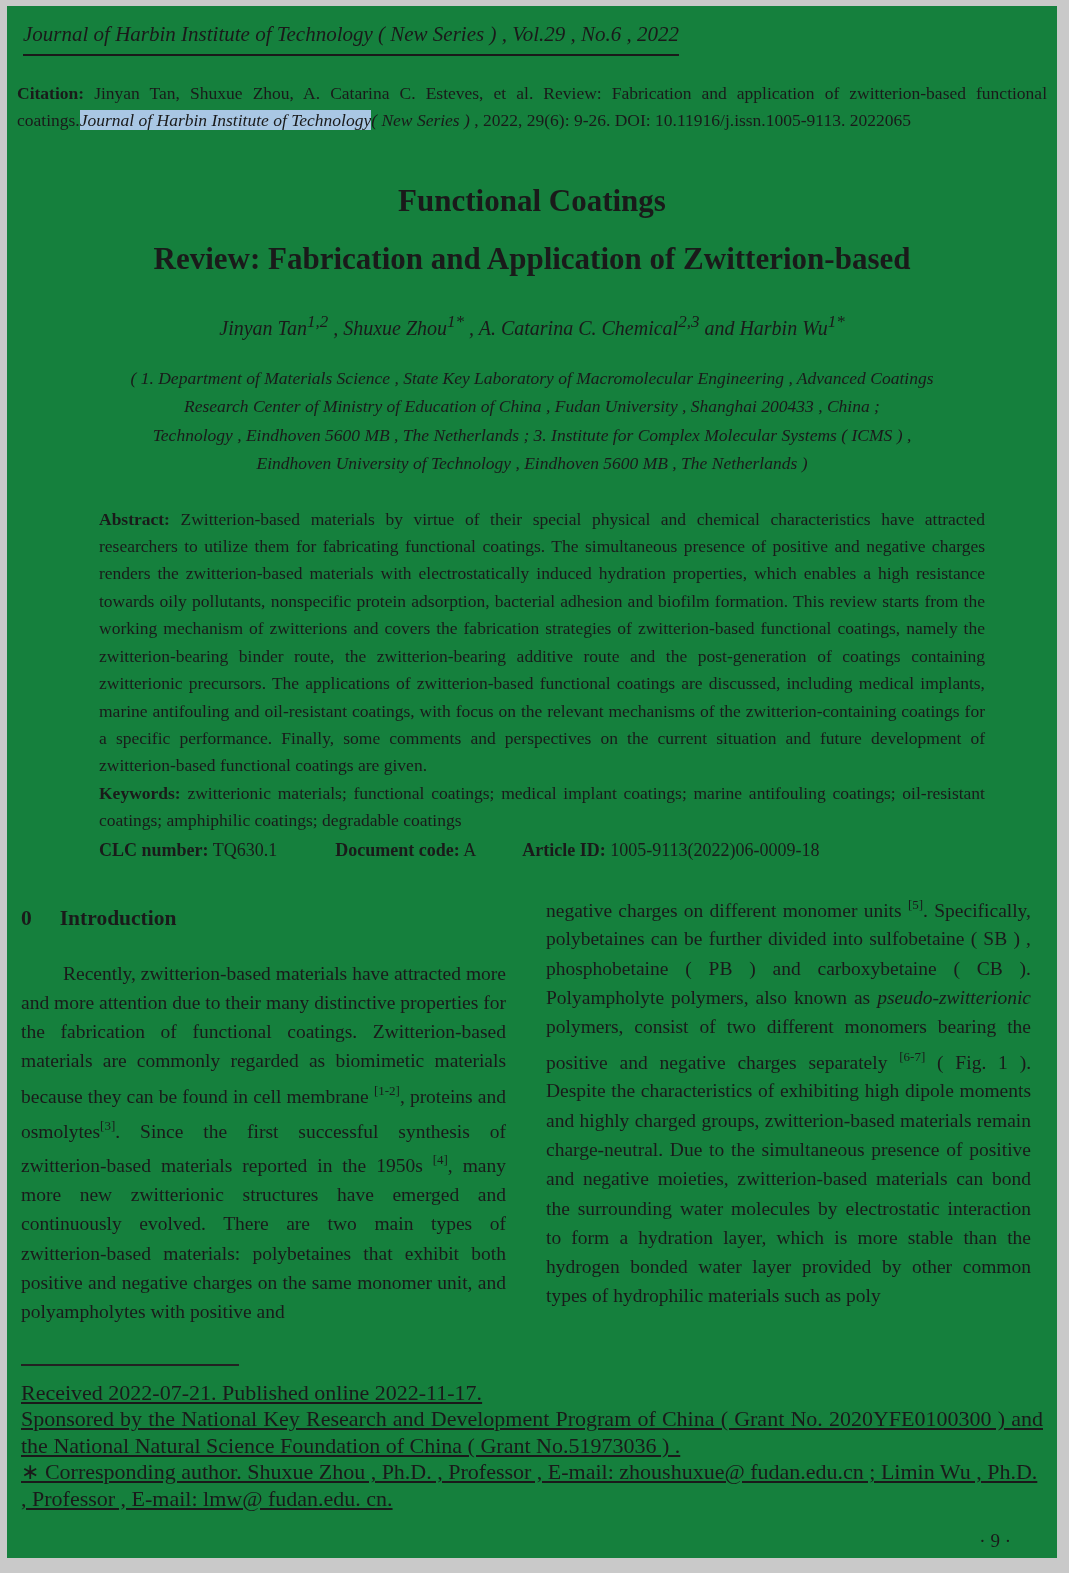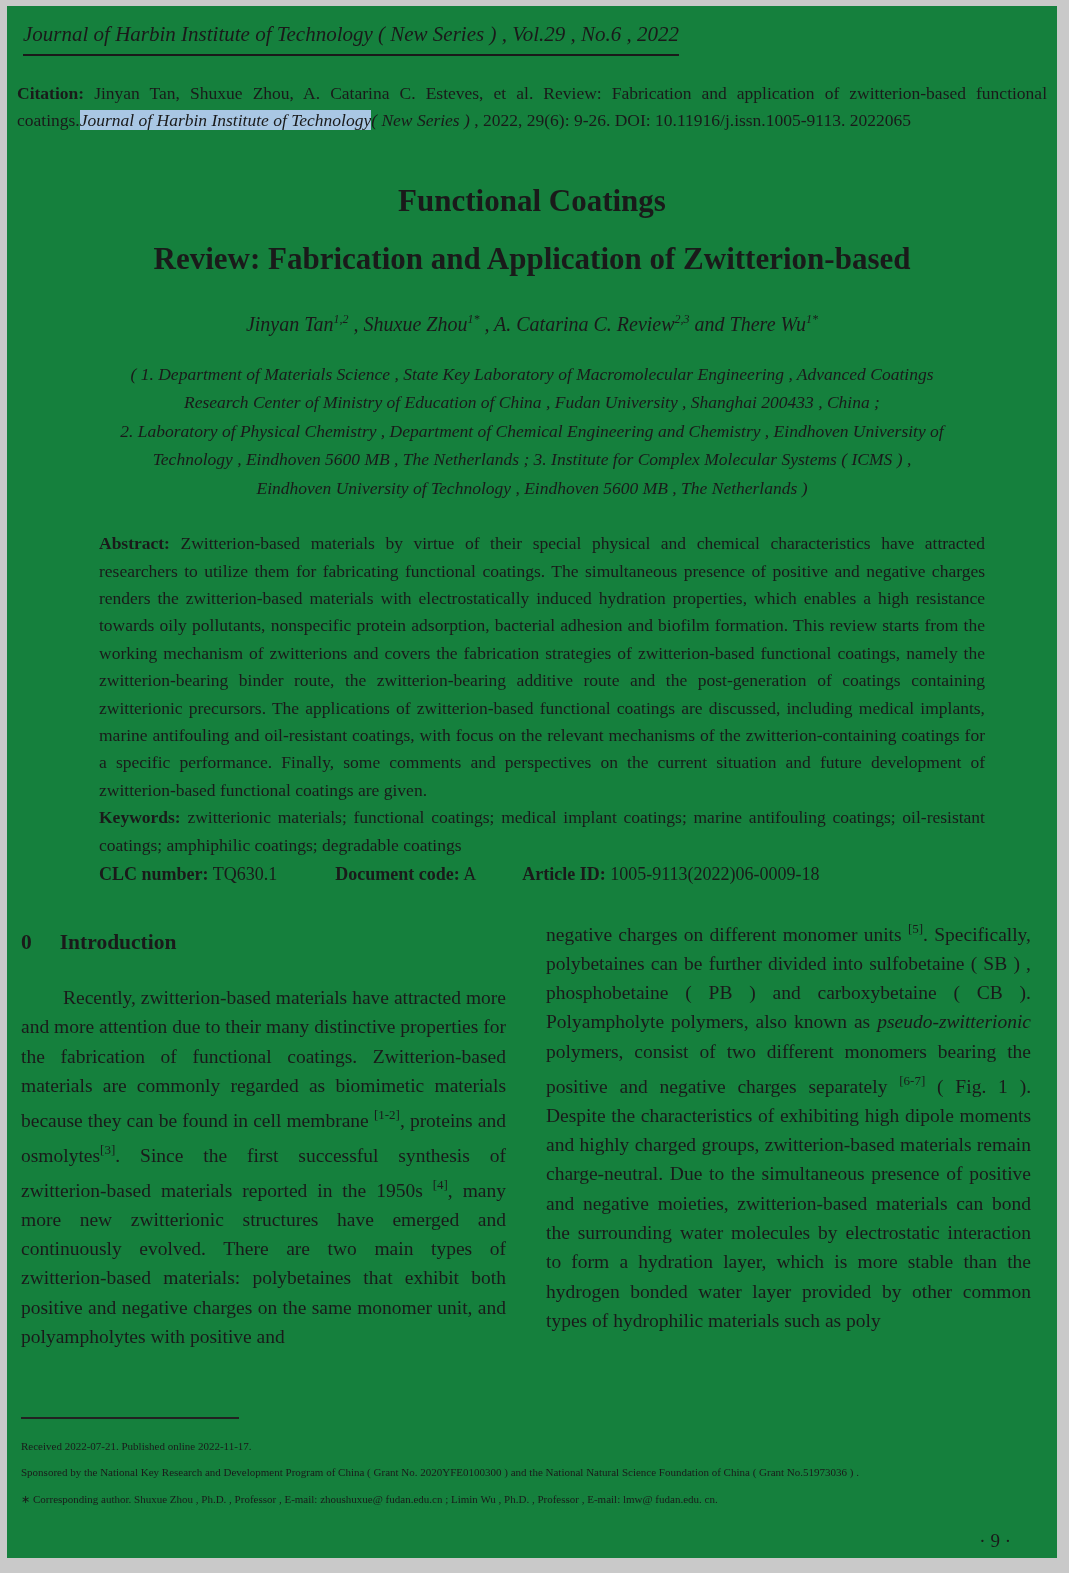--- a/index.html
+++ b/index.html
@@ -44,21 +44,21 @@
     font-size:31px;
     line-height:58px;
   }
   
   .authors {
     margin-top:24px;
     text-align:center;
     font-style:italic;
     font-size:20px;
   }
-  .authors sup { font-size:12px; font-style:italic; }
+  .authors sup { font-size:17px; font-style:italic; }
   
   .affiliations {
     margin-top:24px;
     text-align:center;
     font-style:italic;
     font-size:17.5px;
     line-height:28.5px;
   }
   
   .abstract-block, .keywords-block {
@@ -105,22 +105,23 @@
   .footer {
     position:absolute;
     left:14px; right:14px; bottom:6px;
   }
   .footnote-rule {
     width:218px;
     border-top:2.5px solid #222;
     margin-bottom:14px;
   }
   .footer .fline {
-    font-size:11px;
+    font-size:22px;
     line-height:26.5px;
+    text-decoration:underline;
   }
   .footer .just { text-align:justify; }
   .page-number {
     text-align:right;
     padding-right:32px;
     margin-top:18px;
     font-size:19px;
   }
 </style>
 </head>
@@ -133,27 +134,26 @@
   <div class="citation">
     <span class="lbl">Citation:</span><span> Jinyan Tan, Shuxue Zhou, A. Catarina C. Esteves, et al. Review: Fabrication and application of zwitterion-based functional coatings.</span><span class="hl" id="citation-highlight" style="background: rgb(169, 199, 228);">Journal of Harbin Institute of Technology</span><span class="it">( New Series )</span><span> , 2022, 29(6): 9-26. DOI: 10.11916/j.issn.1005-9113. 2022065</span>
   </div>
 
   <div class="paper-title">
     <div>Functional Coatings</div>
     <div>Review: Fabrication and Application of Zwitterion-based</div>
   </div>
 
   <div class="authors">
-    <span>Jinyan Tan</span><sup>1,2</sup><span> , </span><span>Shuxue Zhou</span><sup>1*</sup><span> , </span><span>A. Catarina C. Review</span><sup>2,3</sup><span> and </span><span>There Wu</span><sup>1*</sup>
+    <span>Jinyan Tan</span><sup>1,2</sup><span> , </span><span>Shuxue Zhou</span><sup>1*</sup><span> , </span><span>A. Catarina C. Chemical</span><sup>2,3</sup><span> and </span><span>Harbin Wu</span><sup>1*</sup>
   </div>
 
   <div class="affiliations">
     <div>( 1. Department of Materials Science , State Key Laboratory of Macromolecular Engineering , Advanced Coatings</div>
     <div>Research Center of Ministry of Education of China , Fudan University , Shanghai 200433 , China ;</div>
-    <div>2. Laboratory of Physical Chemistry , Department of Chemical Engineering and Chemistry , Eindhoven University of</div>
     <div>Technology , Eindhoven 5600 MB , The Netherlands ; 3. Institute for Complex Molecular Systems ( ICMS ) ,</div>
     <div>Eindhoven University of Technology , Eindhoven 5600 MB , The Netherlands )</div>
   </div>
 
   <div class="abstract-block">
     <span class="blk-label">Abstract:</span><span> Zwitterion-based materials by virtue of their special physical and chemical characteristics have attracted researchers to utilize them for fabricating functional coatings. The simultaneous presence of positive and negative charges renders the zwitterion-based materials with electrostatically induced hydration properties, which enables a high resistance towards oily pollutants, nonspecific protein adsorption, bacterial adhesion and biofilm formation. This review starts from the working mechanism of zwitterions and covers the fabrication strategies of zwitterion-based functional coatings, namely the zwitterion-bearing binder route, the zwitterion-bearing additive route and the post-generation of coatings containing zwitterionic precursors. The applications of zwitterion-based functional coatings are discussed, including medical implants, marine antifouling and oil-resistant coatings, with focus on the relevant mechanisms of the zwitterion-containing coatings for a specific performance. Finally, some comments and perspectives on the current situation and future development of zwitterion-based functional coatings are given.</span>
   </div>
 
   <div class="keywords-block">
     <span class="blk-label">Keywords:</span><span> zwitterionic materials; functional coatings; medical implant coatings; marine antifouling coatings; oil-resistant coatings; amphiphilic coatings; degradable coatings</span>

